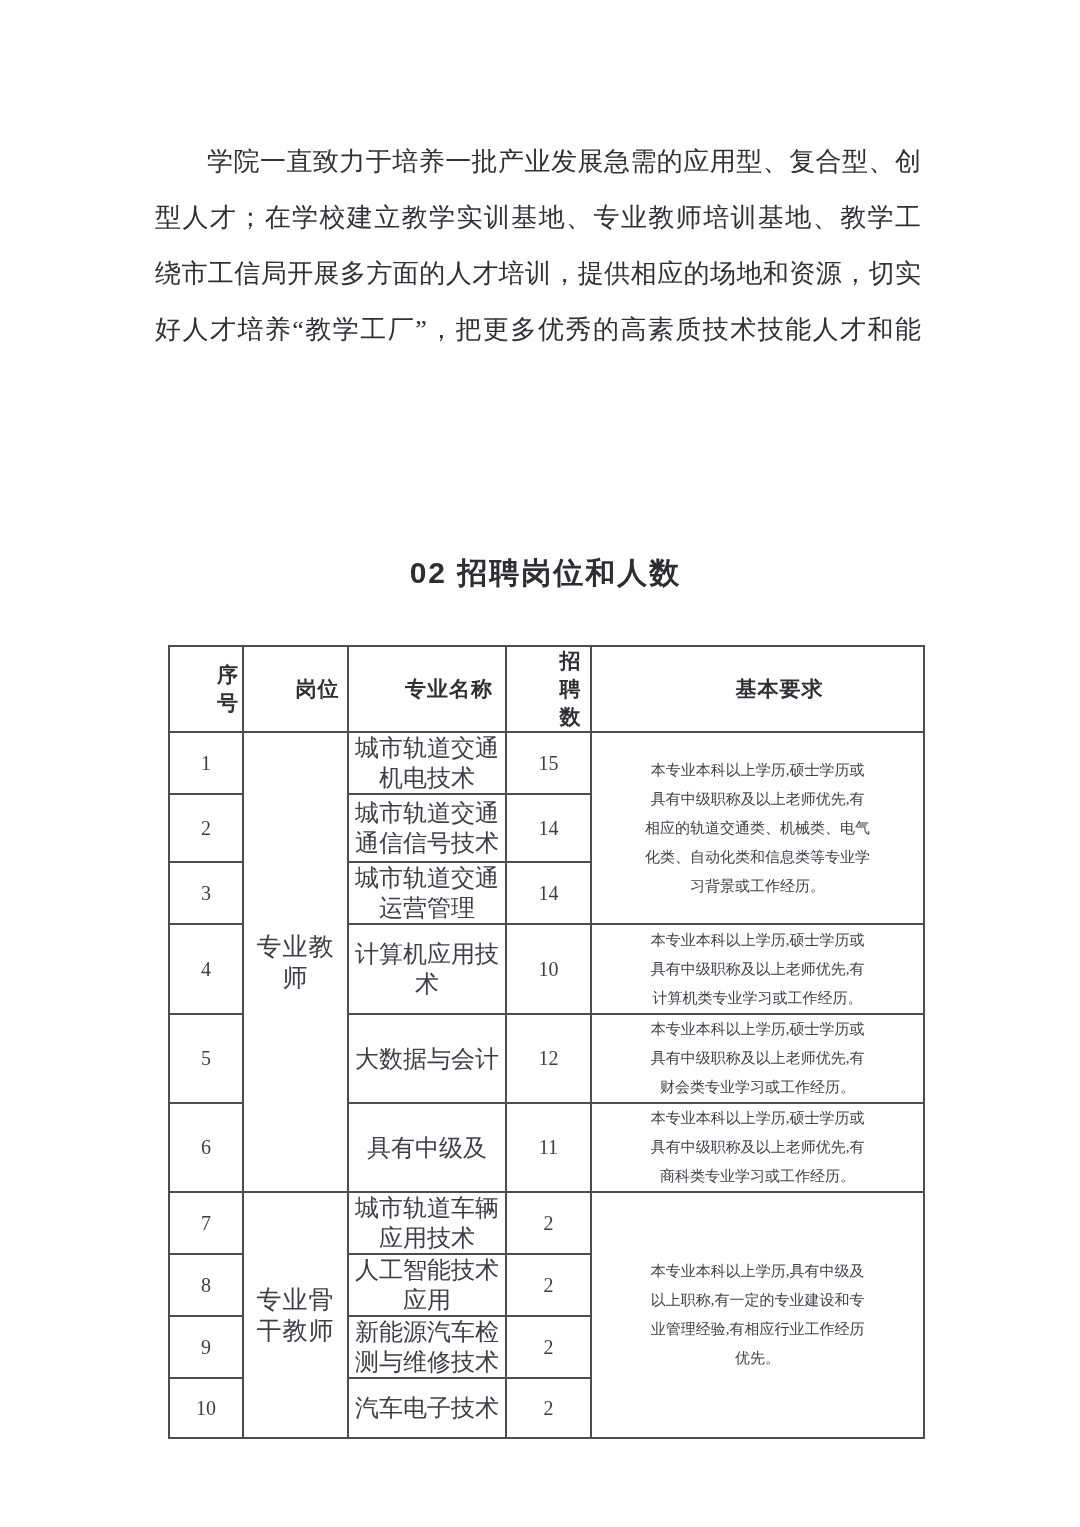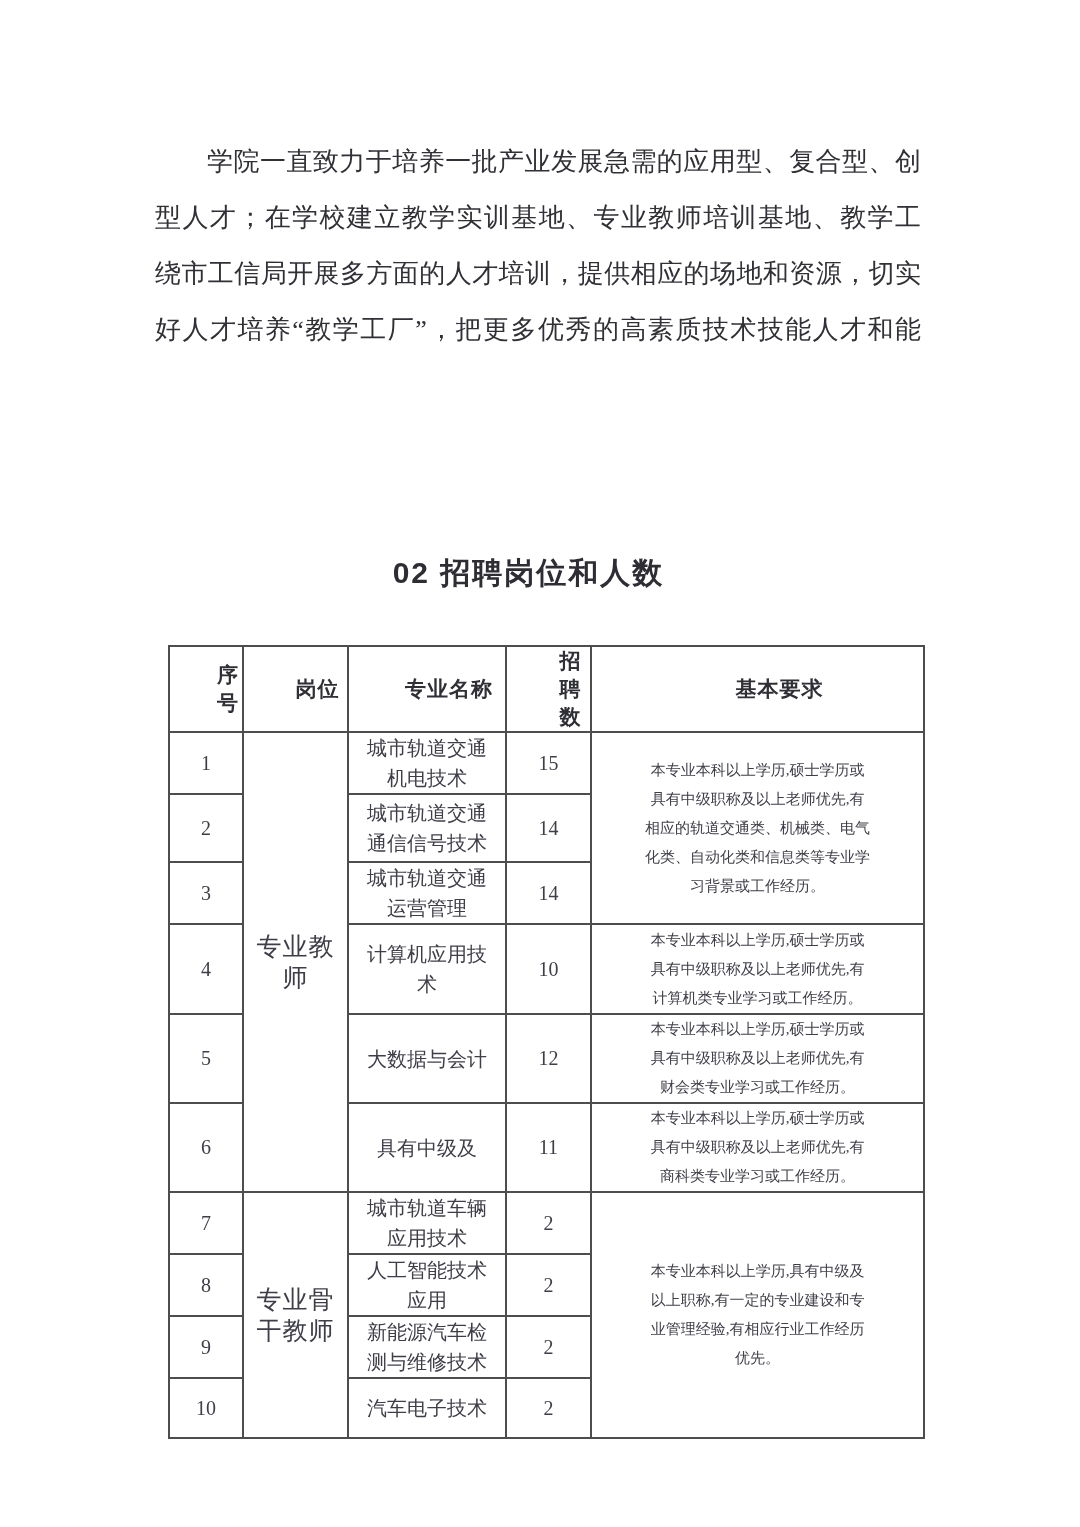--- a/index.html
+++ b/index.html
@@ -27,21 +27,21 @@
     text-align: justify;
     text-align-last: justify;
     overflow: hidden;
   }
   .intro-line.first { text-indent: 52px; }
   .intro-line.last  { text-align-last: left; }
 
   
   .section-heading {
     position: absolute;
-    left: 151px;
+    left: 168px;
     top: 550px;
     width: 755px;
     height: 46px;
     line-height: 46px;
     text-align: center;
     font-family: "Liberation Sans", "DejaVu Sans", sans-serif;
     font-weight: bold;
     font-size: 30px;
     color: #2d2d33;
     letter-spacing: 2px;
@@ -88,21 +88,21 @@
   td.num, td.cnt {
     font-size: 20px;
   }
   td.pos {
     font-size: 25px;
     line-height: 31px;
     white-space: pre-line;
     letter-spacing: 1px;
   }
   td.major {
-    font-size: 20px;
+    font-size: 24px;
     line-height: 30px;
     white-space: pre-line;
   }
   td.req {
     font-size: 15px;
     line-height: 29px;
     text-align: left;
     padding: 4px 12px;
     white-space: pre-line;
     margin-top: 28px;

